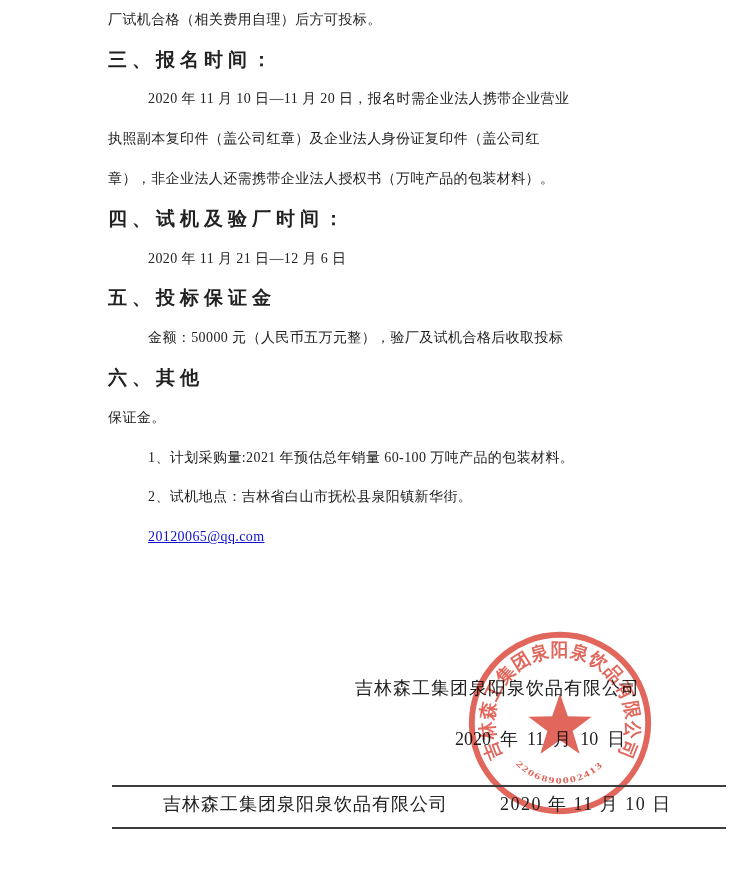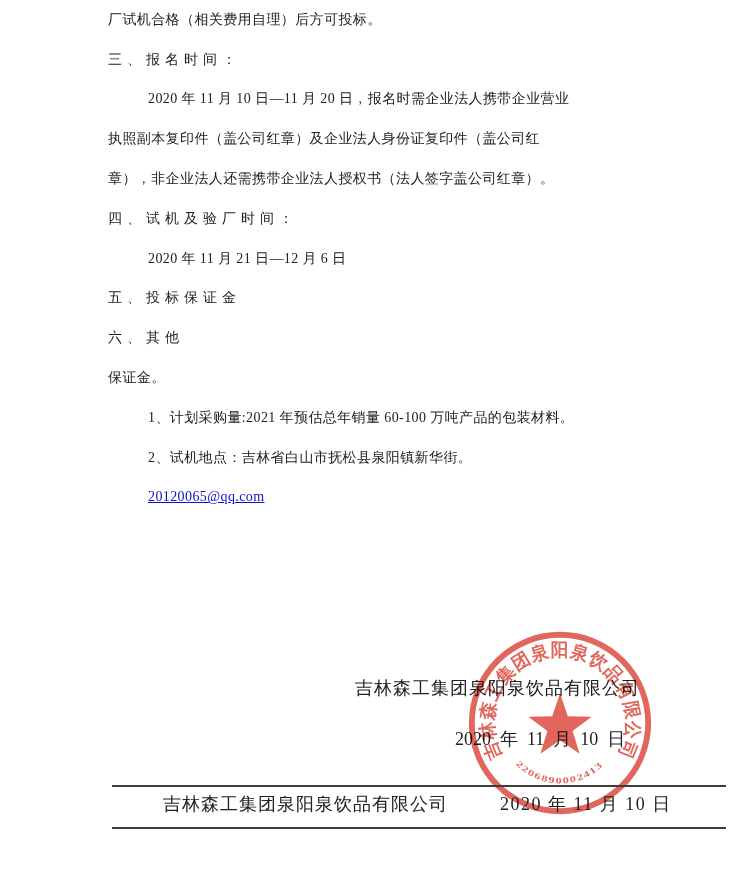--- a/index.html
+++ b/index.html
@@ -22,22 +22,22 @@
   }
   .line {
     height: 39.8px;
     display: flex;
     align-items: center;
     font-size: 14px;
     white-space: pre;
     letter-spacing: 0.4px;
   }
   .line.heading {
-    font-weight: 400;
-    font-size: 14px;
+    font-weight: 700;
+    font-size: 19px;
     letter-spacing: 5px;
   }
   .line.indent { padding-left: 40px; }
   .email-link {
     color: #0f0fd0;
     text-decoration: underline;
   }
 
   
   .sig-company {
@@ -102,24 +102,25 @@
 </head>
 <body>
 
 <div class="page">
 
   <div class="body-text">
     <div class="line">厂试机合格（相关费用自理）后方可投标。</div>
     <div class="line heading">三、报名时间：</div>
     <div class="line indent">2020 年 11 月 10 日—11 月 20 日，报名时需企业法人携带企业营业</div>
     <div class="line">执照副本复印件（盖公司红章）及企业法人身份证复印件（盖公司红</div>
-    <div class="line">章），非企业法人还需携带企业法人授权书（法人签字盖公司红章）。</div>
+    <div class="line">章），非企业法人还需携带企业法人授权书（万吨产品的包装材料）。</div>
     <div class="line heading">四、试机及验厂时间：</div>
     <div class="line indent">2020 年 11 月 21 日—12 月 6 日</div>
     <div class="line heading">五、投标保证金</div>
+    <div class="line indent">金额：50000 元（人民币五万元整），验厂及试机合格后收取投标</div>
     <div class="line heading">六、其他</div>
     <div class="line">保证金。</div>
     <div class="line indent">1、计划采购量:2021 年预估总年销量 60-100 万吨产品的包装材料。</div>
     <div class="line indent">2、试机地点：吉林省白山市抚松县泉阳镇新华街。</div>
     <div class="line indent">
       <a href="#" class="email-link">20120065@qq.com</a>
     </div>
   </div>
 
   <div class="sig-company">吉林森工集团泉阳泉饮品有限公司</div>

